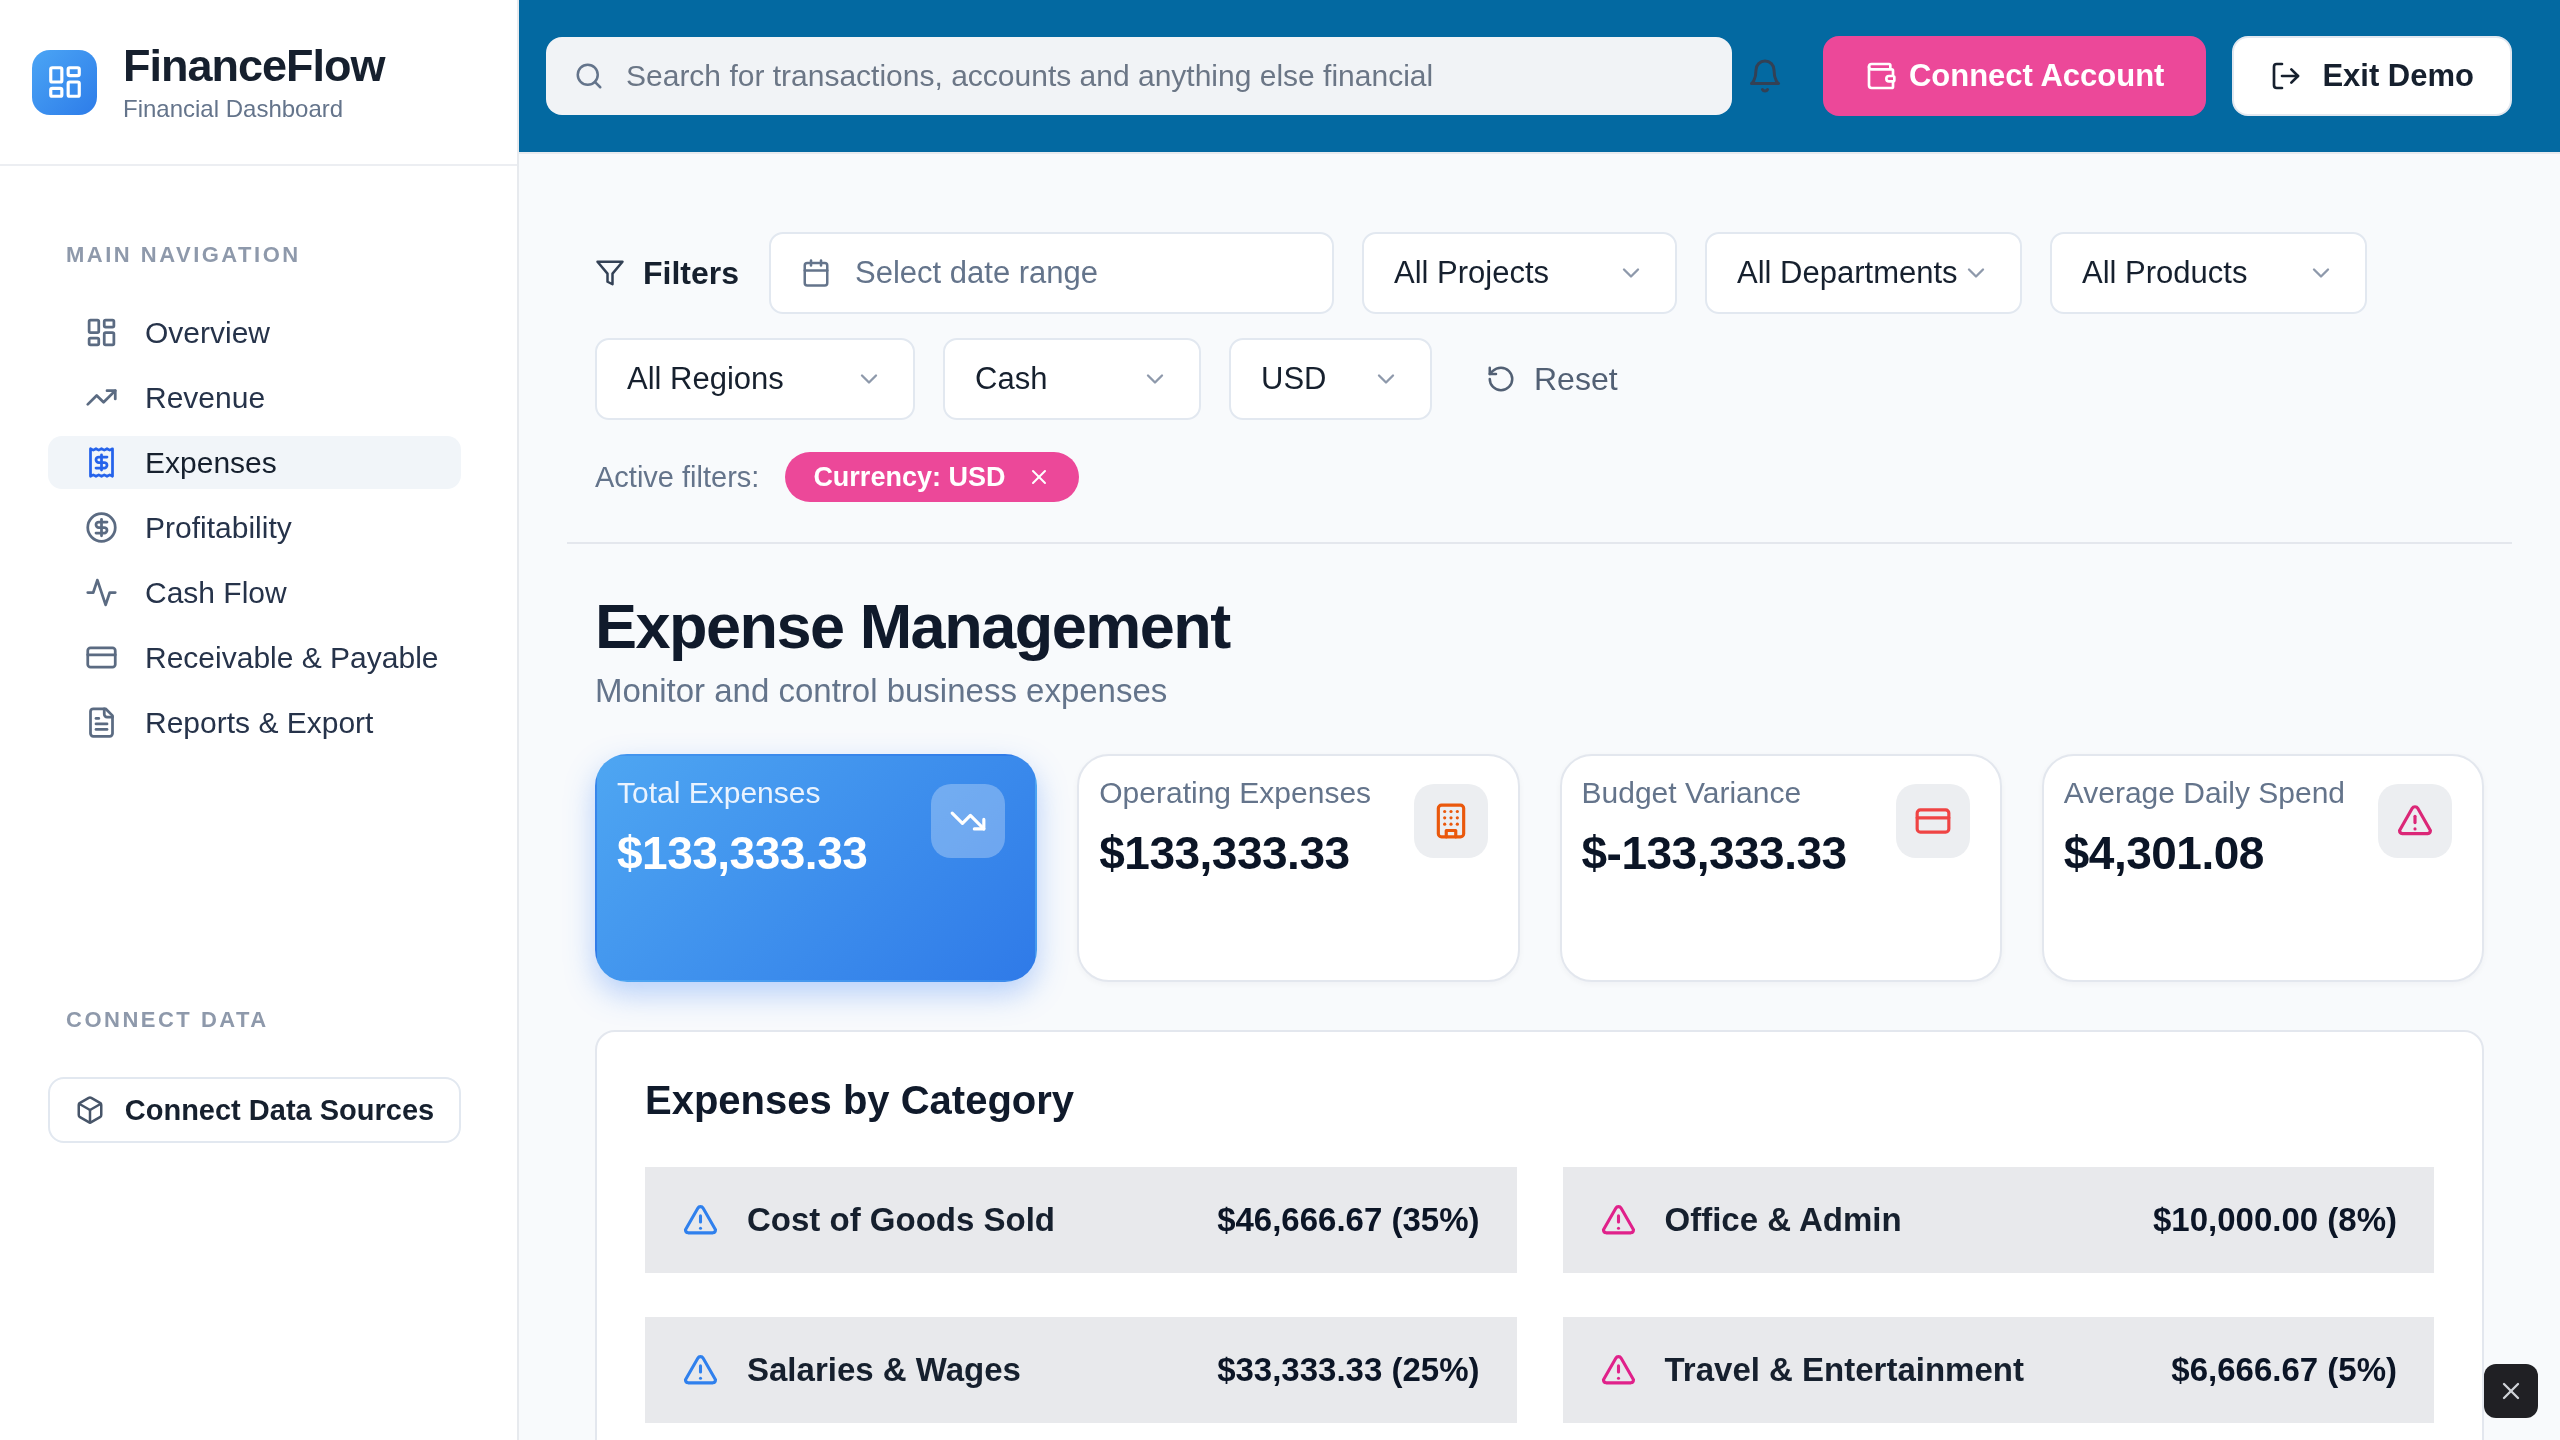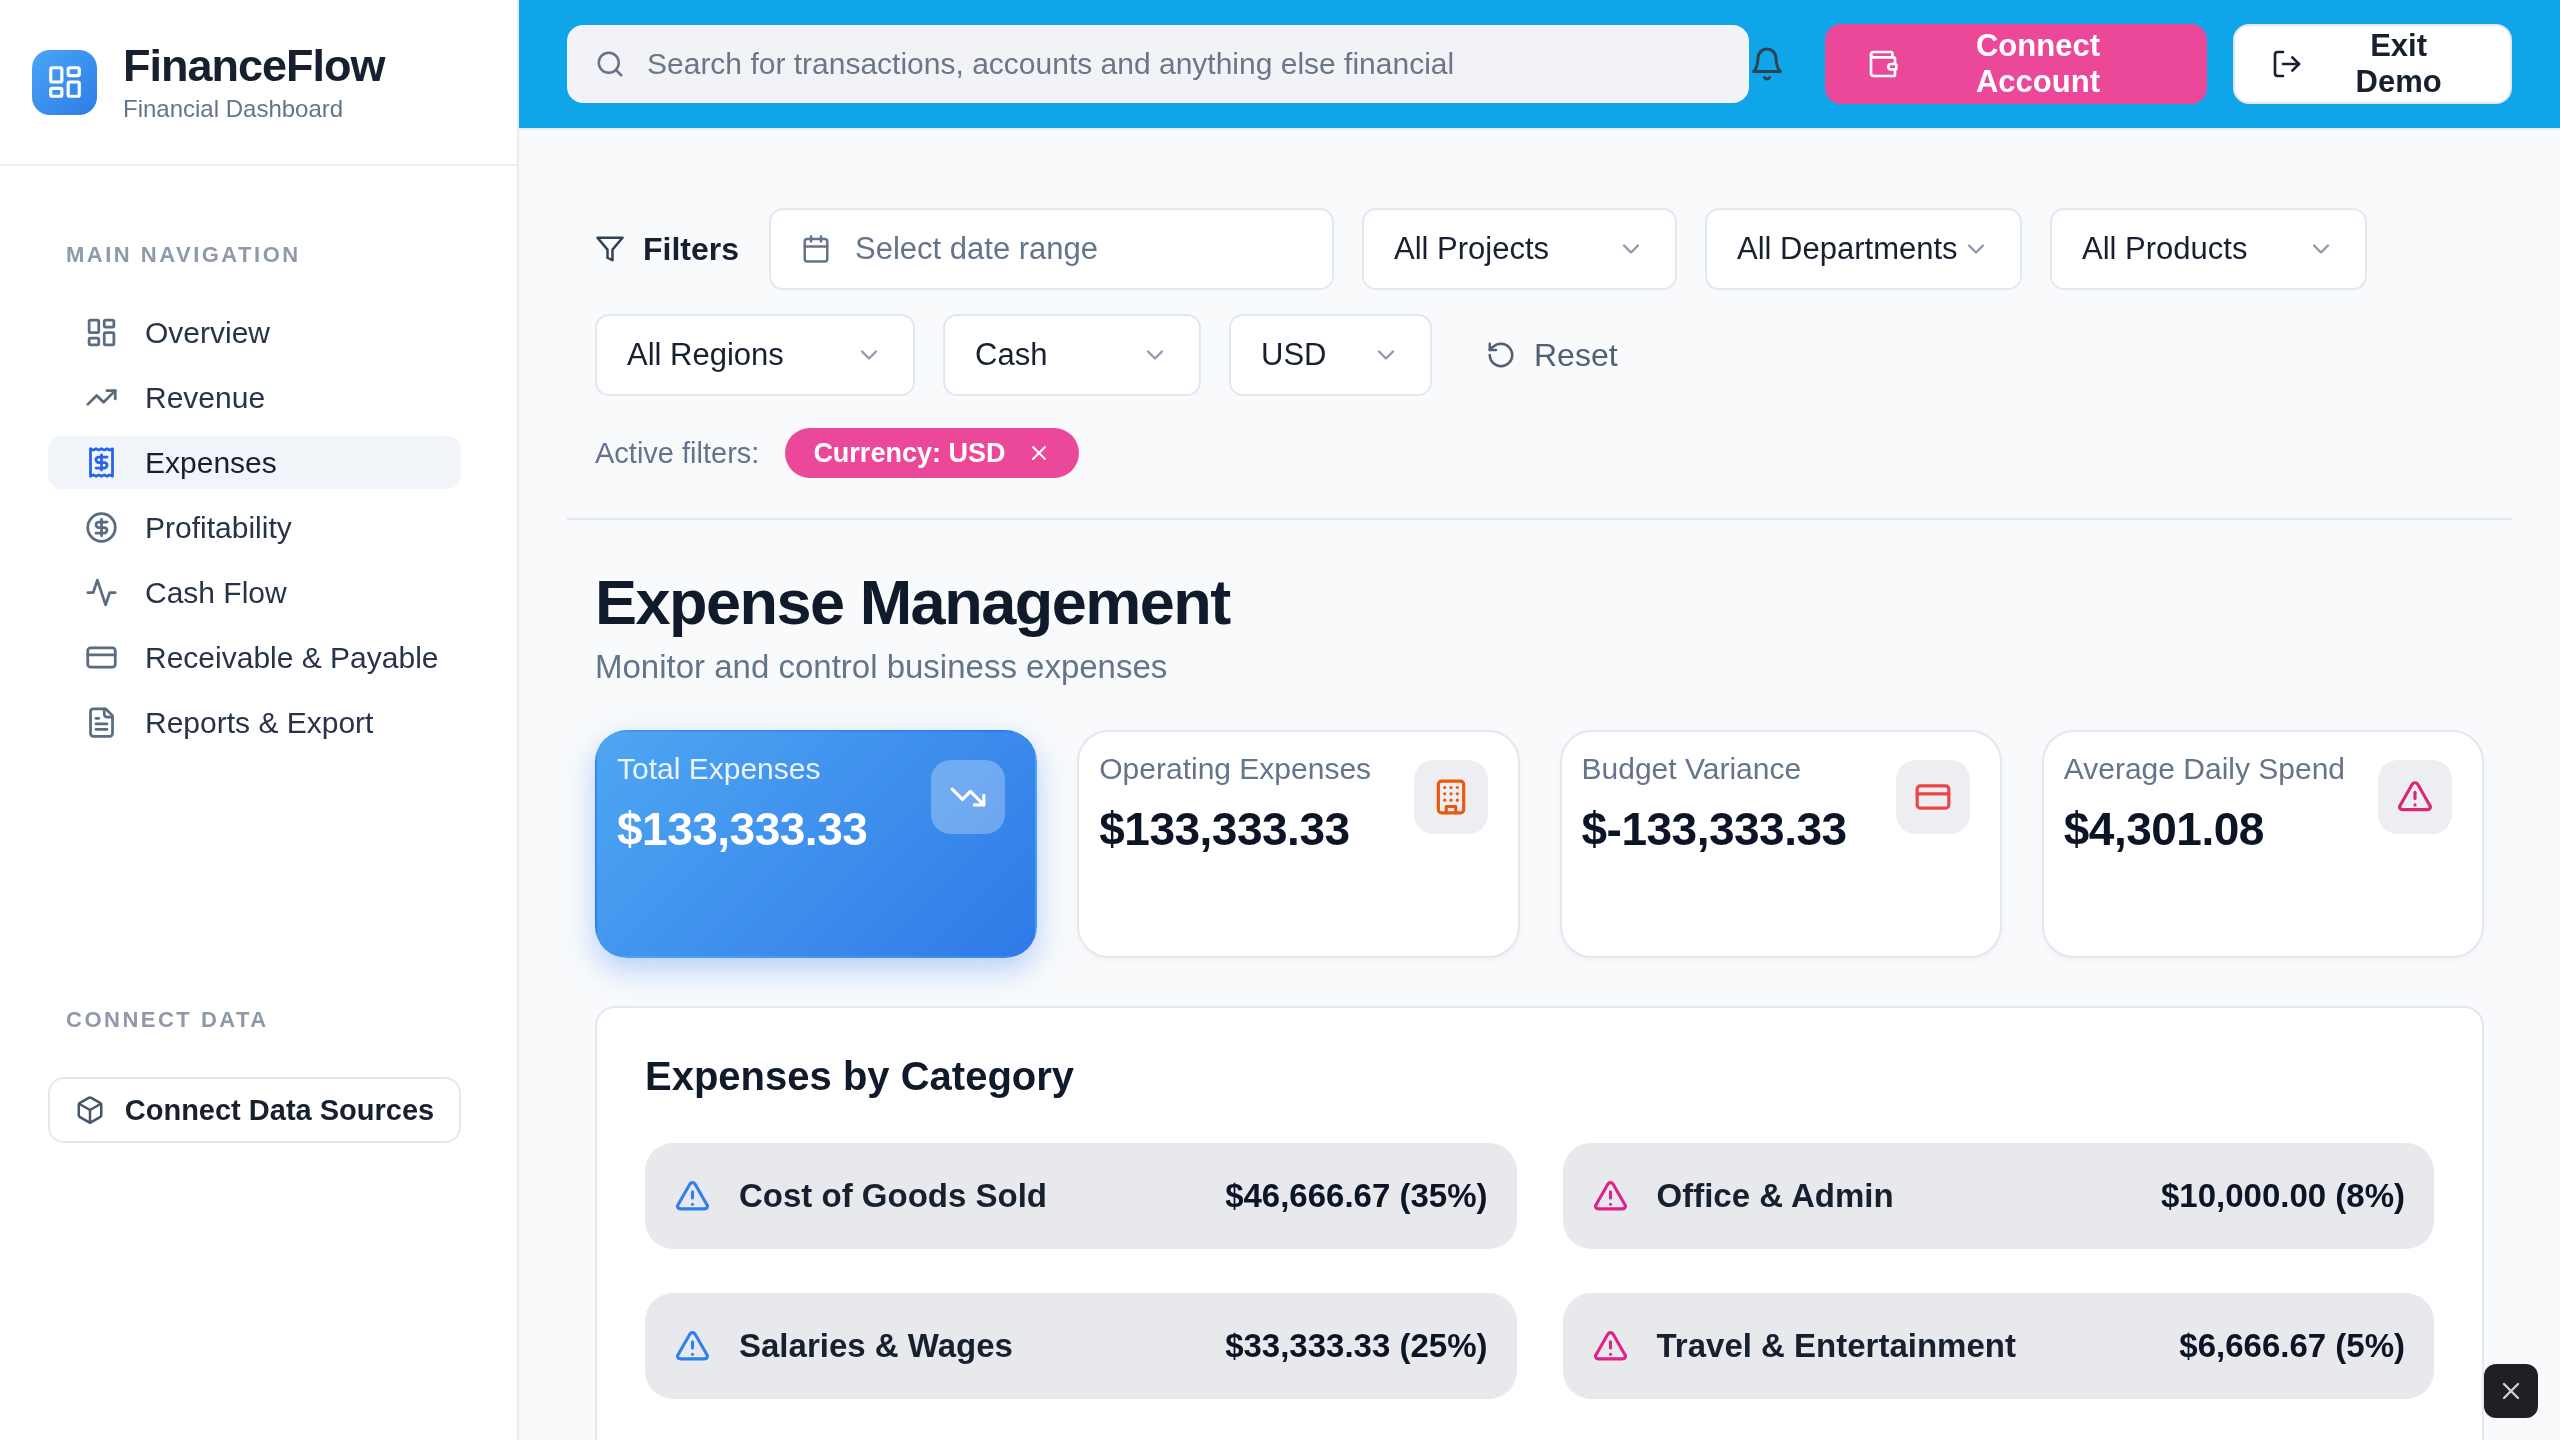--- a/index.html
+++ b/index.html
@@ -18,21 +18,21 @@
   .nav-item { display:flex; align-items:center; gap:27px; height:53px; margin:0 56px 12px 48px; padding-left:37px; border-radius:14px; font-size:30px; font-weight:500; color:#26334a; cursor:pointer; }
   .nav-item .nicon { color:#5b6b82; }
   .nav-item.active { background:#f1f5f9; font-weight:400; color:#16202e; }
   .nav-item.active .nicon { color:#2563eb; }
   .connect-label { margin-top:246px; }
   .connect-btn { margin:44px 56px 0 48px; height:66px; border:2px solid #e2e8f0; border-radius:16px; background:#fff; display:flex; align-items:center; justify-content:center; gap:20px; font-size:29px; font-weight:600; color:#16202e; cursor:pointer; }
   .connect-btn svg { color:#475569; }
 
   
   .main { flex:1; min-width:0; display:flex; flex-direction:column; }
-  .topbar { height:130px; flex:none; background:#0ea5e9; border-bottom:2px solid #e7eaee; display:flex; align-items:center; padding:0 48px 0 48px; }
+  .topbar { height:154px; flex:none; background:#0369a1; border-bottom:2px solid #e7eaee; display:flex; align-items:center; padding:0 48px 0 27px; }
   .search { width:1186px; height:78px; background:#f1f3f6; border-radius:16px; display:flex; align-items:center; gap:22px; padding:0 28px; color:#64748b; }
   .search input { flex:1; border:0; background:transparent; outline:none; font-family:inherit; font-size:30px; color:#334155; }
   .search input::placeholder { color:#6b7686; }
   .bell-btn { margin-left:auto; margin-right:40px; background:none; border:0; color:#334155; cursor:pointer; }
   .btn-pink { height:80px; padding:0 42px; border:0; border-radius:16px; background:#ec4899; color:#fff; font-family:inherit; font-size:31px; font-weight:700; display:flex; align-items:center; gap:12px; cursor:pointer; }
   .btn-exit { height:80px; padding:0 36px; margin-left:26px; border-radius:16px; background:#fff; border:2px solid #e2e8f0; font-family:inherit; font-size:31px; font-weight:600; color:#16202e; display:flex; align-items:center; gap:20px; cursor:pointer; }
 
   .content { flex:1; padding:78px 26px 0; overflow:hidden; }
   .inner { padding:0 50px; }
 
@@ -65,21 +65,21 @@
   .ic-orange{color:#ea580c}.ic-red{color:#ef4444}.ic-pink{color:#db2777}
   .card.active { background:linear-gradient(135deg,#4ea6f2,#2f7ae8); border-color:transparent; box-shadow:0 12px 30px rgba(59,130,246,.35); }
   .card.active .label { color:#eaf3fe; }
   .card.active .value { color:#fff; }
   .card.active .icon-box { background:rgba(255,255,255,.28); color:#fff; }
 
   
   .panel { margin-top:48px; background:#fff; border:2px solid #e3e7ee; border-radius:20px; padding:46px 48px; height:620px; }
   .panel-title { font-size:40px; font-weight:700; color:#101a2b; }
   .cat-grid { margin-top:44px; display:grid; grid-template-columns:1fr 1fr; gap:44px 46px; }
-  .cat-row { height:106px; background:#e8e9ec; border-radius:28px; display:flex; align-items:center; padding:0 29px; gap:28px; }
+  .cat-row { height:106px; background:#e8e9ec; border-radius:0; display:flex; align-items:center; padding:0 37px; gap:28px; }
   .t-blue { color:#2f80ed; } .t-pink { color:#e0218a; }
   .cat-name { font-size:33px; font-weight:600; color:#16202e; }
   .cat-value { margin-left:auto; font-size:33px; font-weight:800; color:#0b1526; white-space:nowrap; }
 
   
   .close-fab { position:fixed; right:22px; bottom:22px; width:54px; height:54px; border:0; border-radius:12px; background:#202024; color:#cfd2d7; display:flex; align-items:center; justify-content:center; cursor:pointer; }
 </style>
 </head>
 <body>
 

